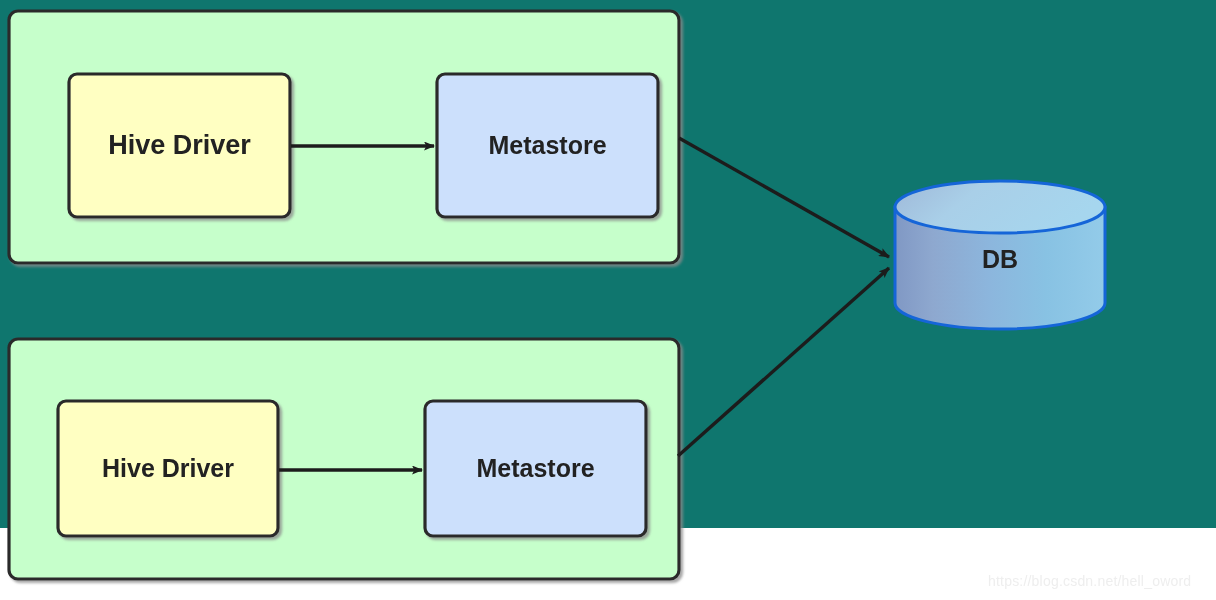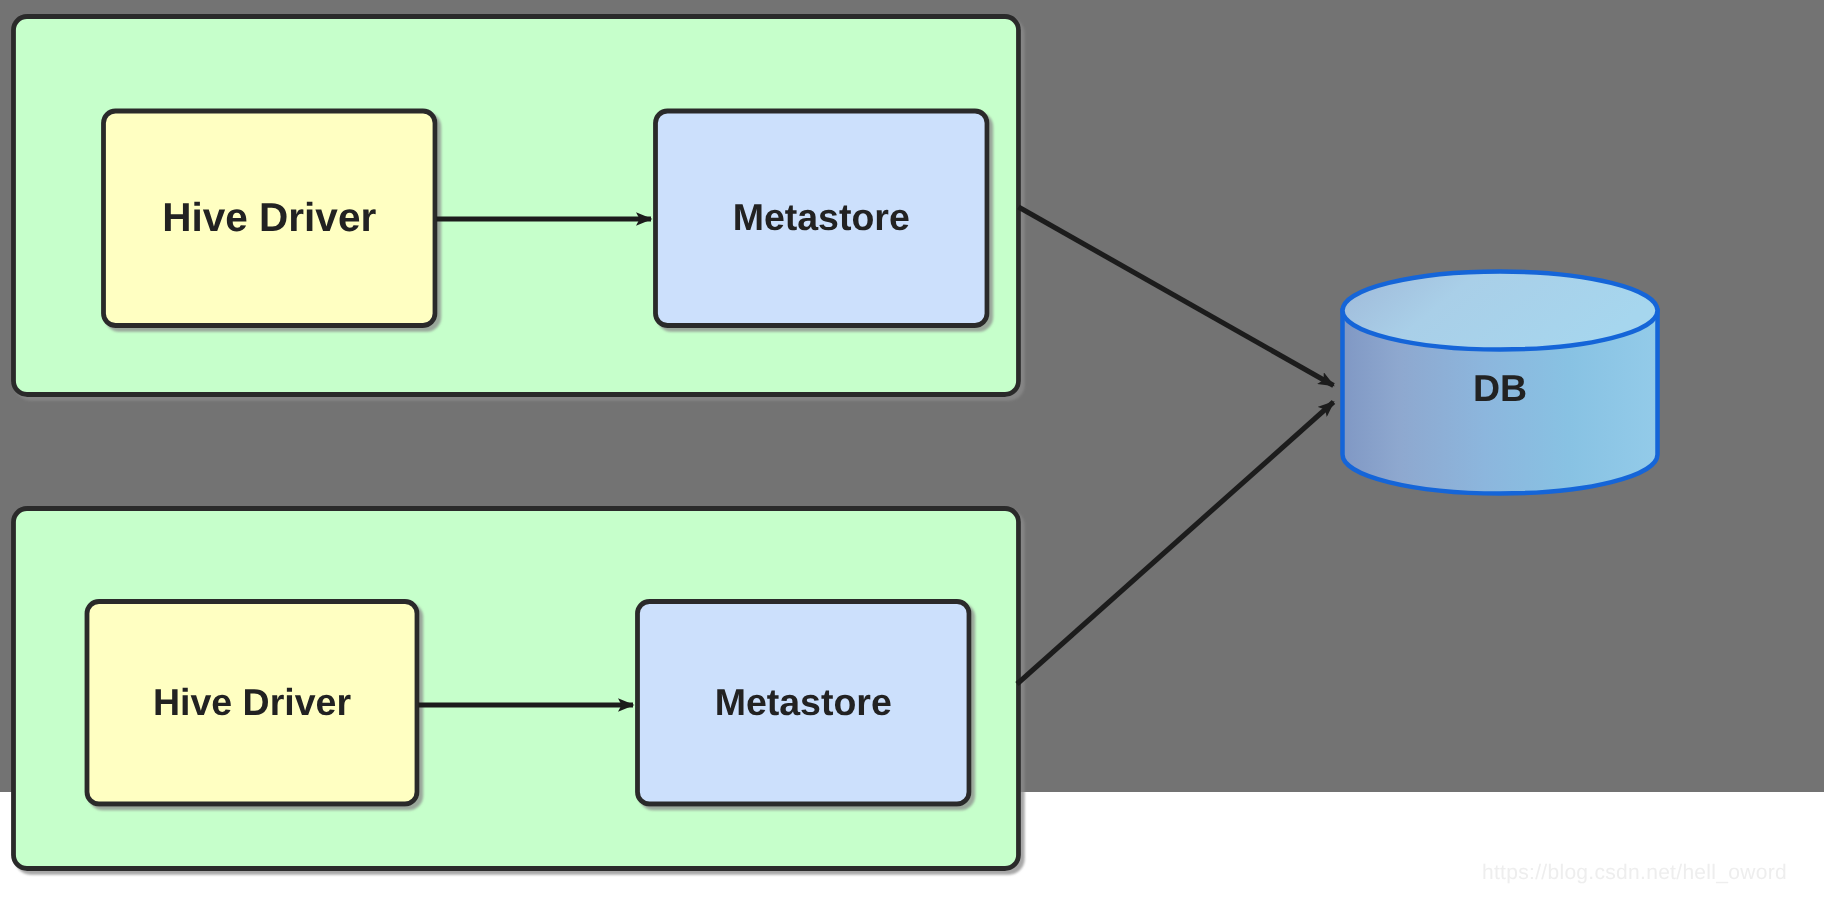--- a/index.html
+++ b/index.html
@@ -10,21 +10,21 @@
   body {
     width: 1216px;
     height: 600px;
     overflow: hidden;
     font-family: "Liberation Sans", sans-serif;
   }
   #diagram-root {
     position: relative;
     width: 1216px;
     height: 528px;
-    background: #737373;
+    background: #0f766e;
   }
   svg#diagram-canvas {
     display: block;
     width: 1216px;
     height: 600px;
   }
   .node-label {
     font-family: "Liberation Sans", sans-serif;
     font-weight: bold;
     fill: #222222;

